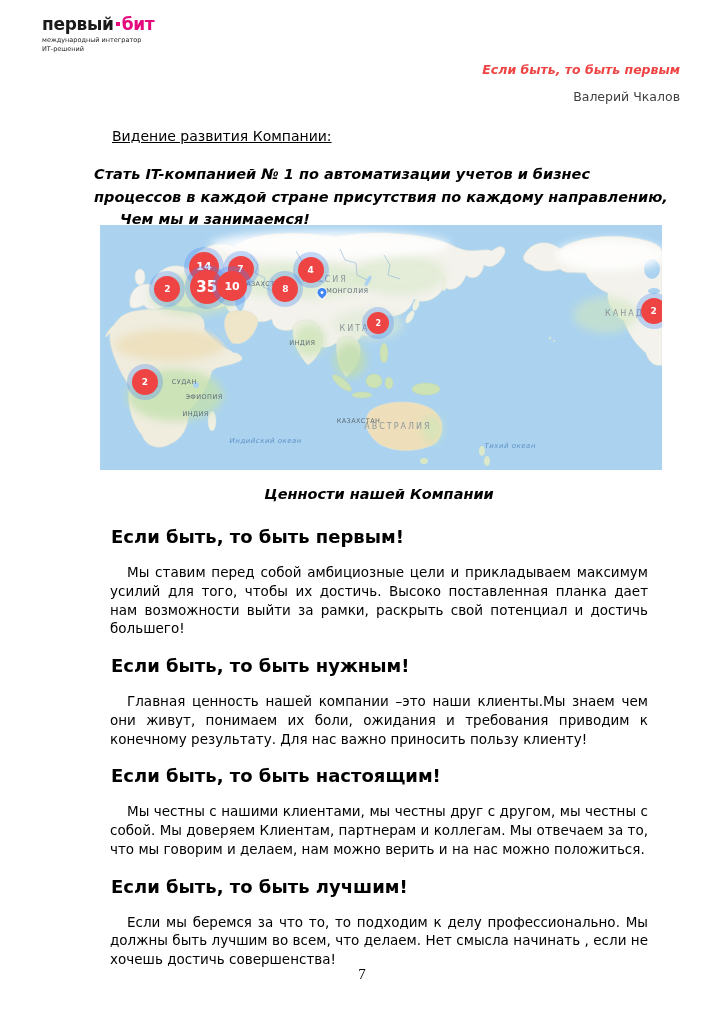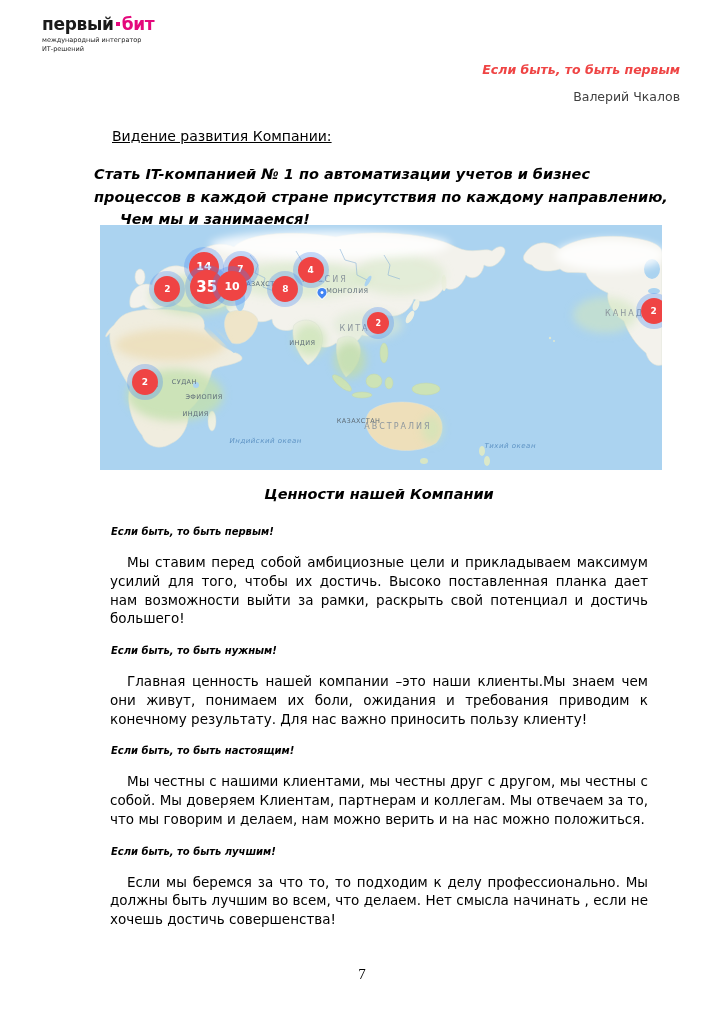--- a/index.html
+++ b/index.html
@@ -42,21 +42,21 @@
     transform:translate(-50%,-50%);box-shadow:0 0 0 5px rgba(66,133,244,0.30);}
   .map-pin{position:absolute;width:9px;height:9px;background:#4285f4;
     border-radius:50% 50% 50% 0;transform:translate(-50%,-100%) rotate(-45deg);
     box-shadow:0 0 0 1px rgba(255,255,255,0.7);}
   .map-pin::after{content:"";position:absolute;left:3px;top:3px;width:3px;height:3px;
     border-radius:50%;background:#fff;}
   
   .values{position:absolute;left:94px;top:486px;width:570px;}
   .values-heading{text-align:center;font-size:14.5px;font-weight:bold;font-style:italic;margin:0 0 24px 0;}
   .value-section{margin-bottom:17px;}
-  .value-title{font-size:10px;font-weight:bold;font-style:italic;margin:0 0 3px 17px;}
+  .value-title{font-size:18px;font-weight:bold;margin:0 0 3px 17px;}
   .value-body{font-size:13.5px;line-height:1.39;text-align:justify;text-indent:17px;margin:16px;}
   
   .page-number{position:absolute;left:0;top:966px;width:100%;text-align:center;
     font-family:"Liberation Serif",serif;font-size:15px;}
 </style>
 </head>
 <body>
 
 <div class="page">
 

